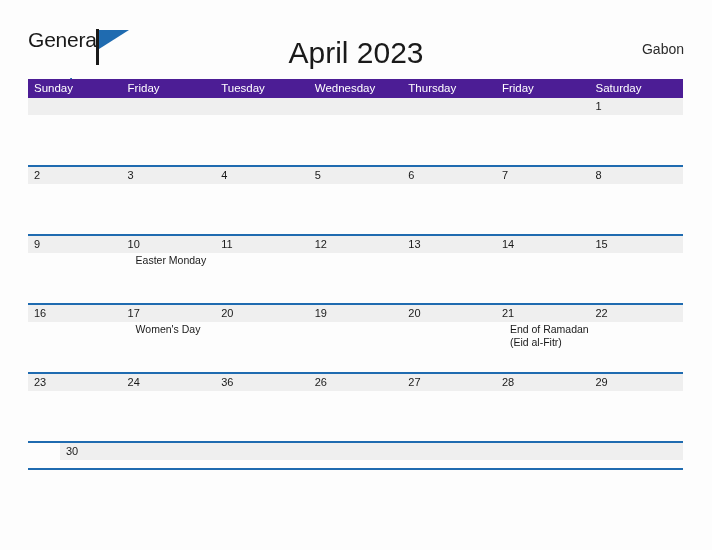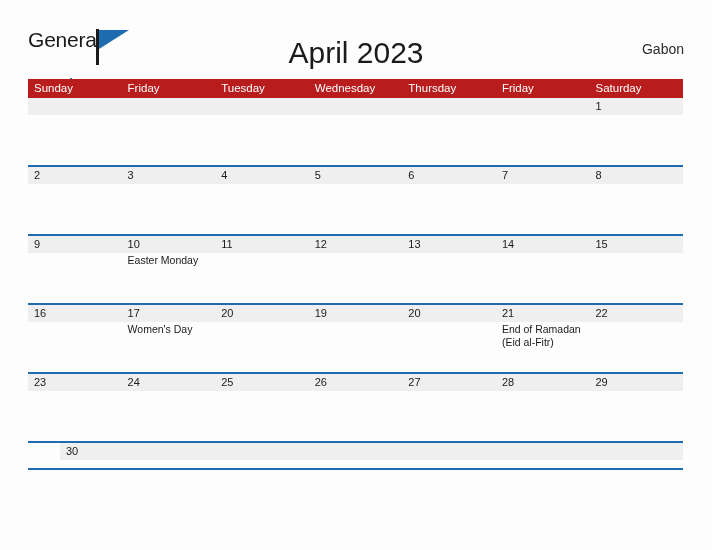--- a/index.html
+++ b/index.html
@@ -97,21 +97,21 @@
 
   
   .calendar {
     position: absolute;
     left: 28px;
     top: 79px;
     width: 655px;
   }
   .weekday-row {
     display: flex;
-    background: #b91c1c;
+    background: #4c1d95;
     height: 19px;
   }
   .weekday {
     flex: 1 1 0;
     color: #ffffff;
     font-size: 11.5px;
     line-height: 19px;
     padding-left: 6px;
     box-sizing: border-box;
     white-space: nowrap;
@@ -156,20 +156,21 @@
     line-height: 17px;
     padding-left: 6px;
     display: block;
     height: 17px;
   }
   .events {
     position: relative;
     z-index: 2;
     padding-left: 6px;
     padding-top: 1px;
+    margin-left: 8px;
   }
   .event {
     font-size: 10.5px;
     color: #1a1a1a;
     line-height: 13px;
     white-space: nowrap;
   }
   .grid-bottom {
     border-top: 2px solid #1f6bb0;
     height: 0;
@@ -348,21 +349,21 @@
             <div class="cell">
               <div class="cell-band"></div>
               <span class="daynum">23</span>
             </div>
             <div class="cell">
               <div class="cell-band"></div>
               <span class="daynum">24</span>
             </div>
             <div class="cell">
               <div class="cell-band"></div>
-              <span class="daynum">25</span>
+              <span class="daynum">36</span>
             </div>
             <div class="cell">
               <div class="cell-band"></div>
               <span class="daynum">26</span>
             </div>
             <div class="cell">
               <div class="cell-band"></div>
               <span class="daynum">27</span>
             </div>
             <div class="cell">

